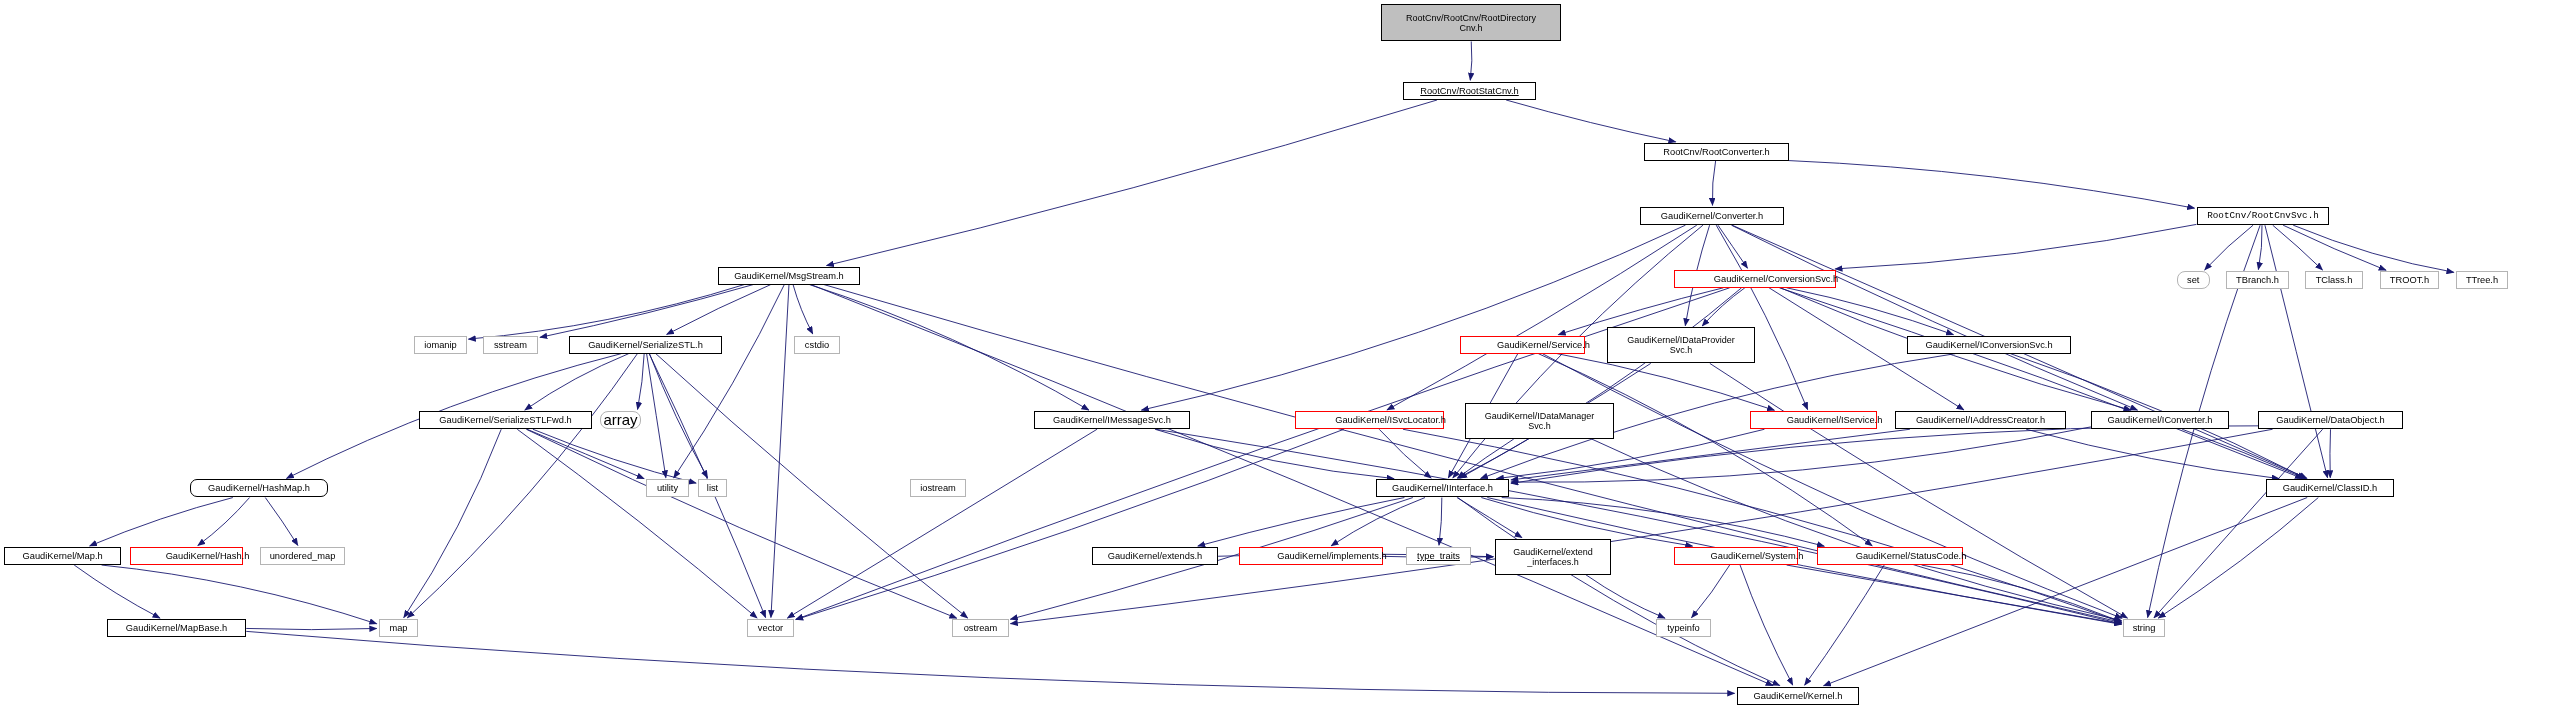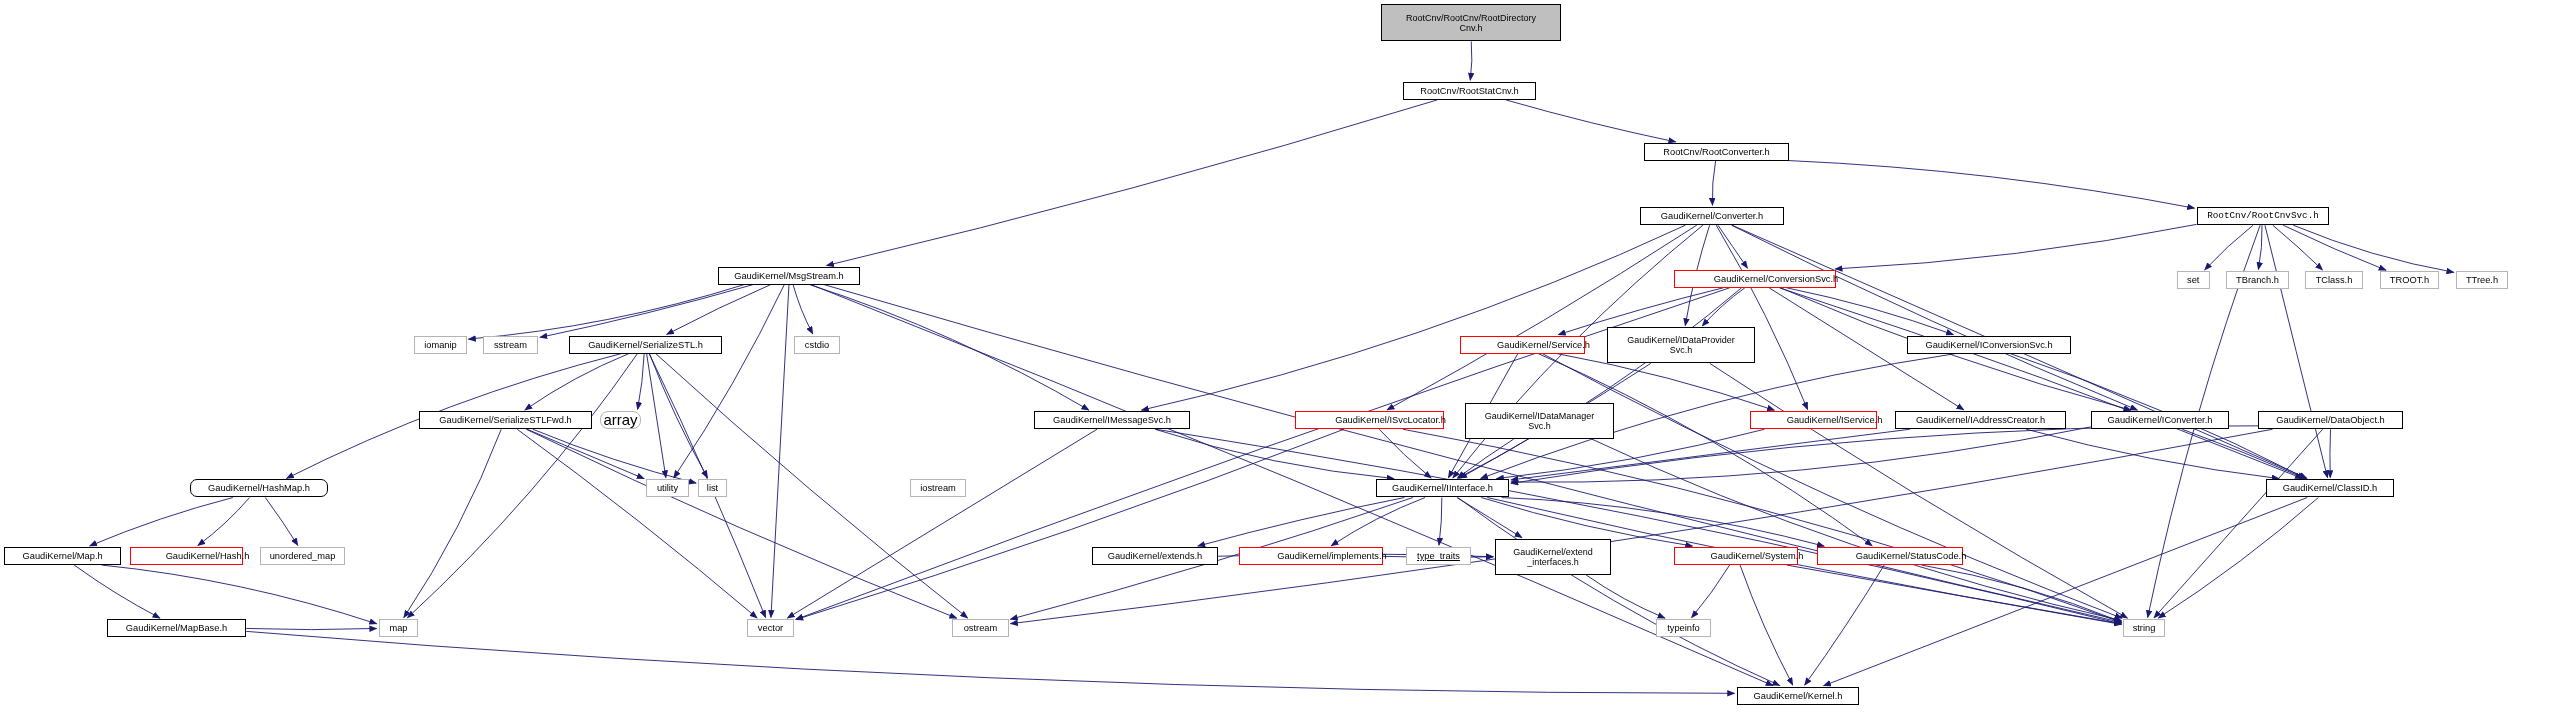--- a/index.html
+++ b/index.html
@@ -126,27 +126,27 @@
         <path d="M2141.3,695.0 Q2168.3,771.2 2206.1,842.6" fill="none" stroke="#191970" stroke-width="1.1" marker-end="url(#ah)"></path>
         <path d="M2364.7,695.0 Q2491.5,716.4 2610.6,764.9" fill="none" stroke="#191970" stroke-width="1.1" marker-end="url(#ah)"></path>
         <path d="M2318.7,695.0 Q2272.5,770.7 2220.8,842.7" fill="none" stroke="#191970" stroke-width="1.1" marker-end="url(#ah)"></path>
         <path d="M303.0,773.0 Q383.3,775.9 463.5,773.0" fill="none" stroke="#191970" stroke-width="1.1" marker-end="url(#ah)"></path>
         <path d="M303.0,776.6 Q1217.2,852.6 2134.5,852.8" fill="none" stroke="#191970" stroke-width="1.1" marker-end="url(#ah)"></path>
       </g>
   </svg>
   <div id="node-layer">
       <div class="node root" style="left: 1381px; top: 4.1px; width: 180px; height: 37px; font-size: 9px;">RootCnv/RootCnv/RootDirectory
 Cnv.h</div>
-      <div class="node hdr" style="left: 1403px; top: 82px; width: 133px; height: 18px; font-size: 9.3px;">RootCnv/RootStatCnv.h</div>
+      <div class="node hdr" style="left: 1403px; top: 82px; width: 133px; height: 18px; font-size: 9.3px; text-decoration: underline;">RootCnv/RootStatCnv.h</div>
       <div class="node hdr" style="left: 1644px; top: 143px; width: 145px; height: 18px; font-size: 9.3px;">RootCnv/RootConverter.h</div>
       <div class="node hdr" style="left: 1640px; top: 207px; width: 144px; height: 18px; font-size: 9.3px;">GaudiKernel/Converter.h</div>
       <div class="node hdr" style="left: 2197px; top: 207px; width: 132px; height: 18px; font-size: 9.3px; font-family: Liberation Mono, monospace;">RootCnv/RootCnvSvc.h</div>
       <div class="node hdr" style="left: 718px; top: 267px; width: 142px; height: 18px; font-size: 9.3px;">GaudiKernel/MsgStream.h</div>
       <div class="node red" style="left: 1674px; top: 270px; width: 162px; height: 18px; font-size: 9.3px;">GaudiKernel/ConversionSvc.h</div>
-      <div class="node std" style="left: 2177px; top: 271px; width: 32.5px; height: 18px; font-size: 9.3px;">set</div>
+      <div class="node std" style="left: 2177px; top: 271px; width: 32.5px; height: 18px; font-size: 9.3px; border-radius: 8px;">set</div>
       <div class="node std" style="left: 2226px; top: 271px; width: 63px; height: 18px; font-size: 9.3px;">TBranch.h</div>
       <div class="node std" style="left: 2305px; top: 271px; width: 58px; height: 18px; font-size: 9.3px;">TClass.h</div>
       <div class="node std" style="left: 2380px; top: 271px; width: 59px; height: 18px; font-size: 9.3px;">TROOT.h</div>
       <div class="node std" style="left: 2456px; top: 271px; width: 52px; height: 18px; font-size: 9.3px;">TTree.h</div>
       <div class="node std" style="left: 414px; top: 336px; width: 53px; height: 18px; font-size: 9.3px;">iomanip</div>
       <div class="node std" style="left: 483px; top: 336px; width: 55px; height: 18px; font-size: 9.3px;">sstream</div>
       <div class="node hdr" style="left: 569px; top: 336px; width: 153px; height: 18px; font-size: 9.3px;">GaudiKernel/SerializeSTL.h</div>
       <div class="node std" style="left: 794px; top: 336px; width: 46px; height: 18px; font-size: 9.3px;">cstdio</div>
       <div class="node red" style="left: 1460px; top: 336px; width: 125px; height: 18px; font-size: 9.3px;">GaudiKernel/Service.h</div>
       <div class="node hdr" style="left: 1607px; top: 327px; width: 148px; height: 36px; font-size: 9px;">GaudiKernel/IDataProvider

